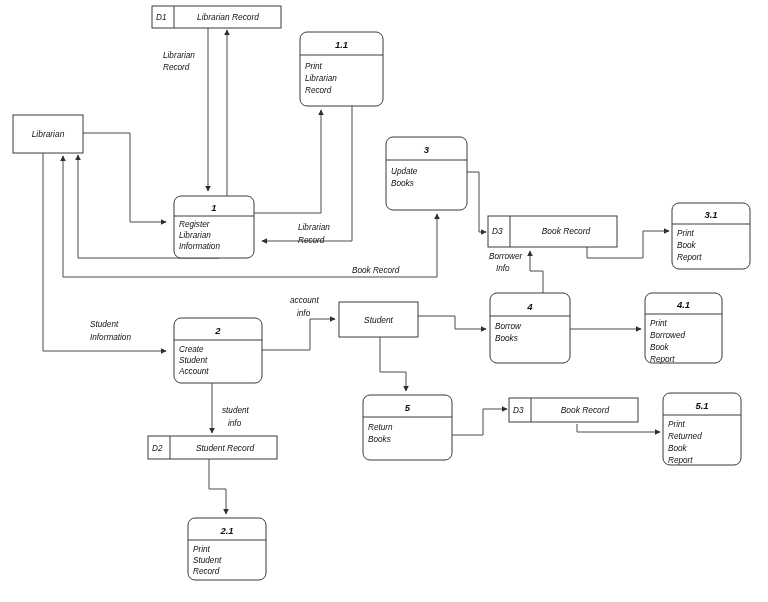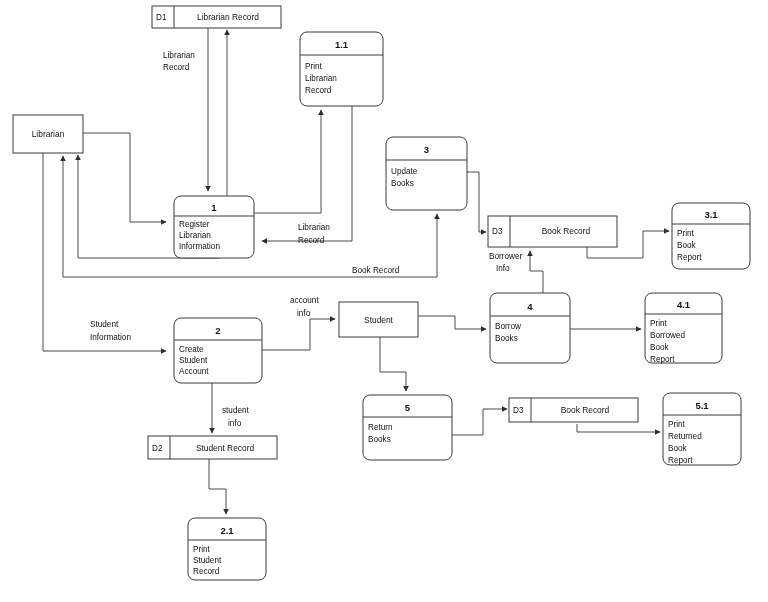--- a/index.html
+++ b/index.html
@@ -7,20 +7,21 @@
     padding: 0;
     background: #ffffff;
   }
   #diagram-root {
     position: relative;
     width: 768px;
     height: 602px;
     background: #ffffff;
     font-family: "Liberation Sans", sans-serif;
     overflow: hidden;
+    font-style: italic;
   }
   svg.canvas {
     position: absolute;
     top: 0;
     left: 0;
     width: 768px;
     height: 602px;
   }
   .shape-stroke {
     fill: #ffffff;

